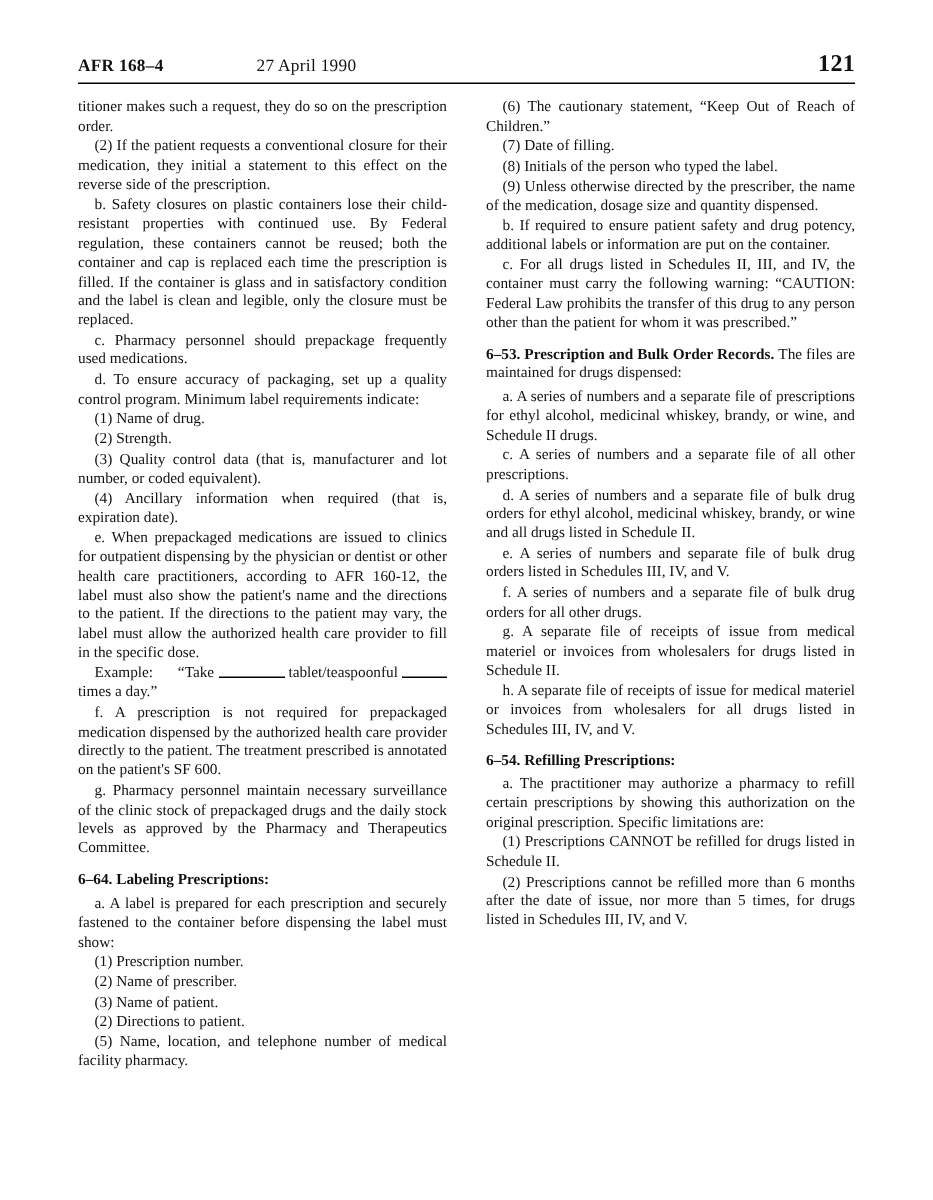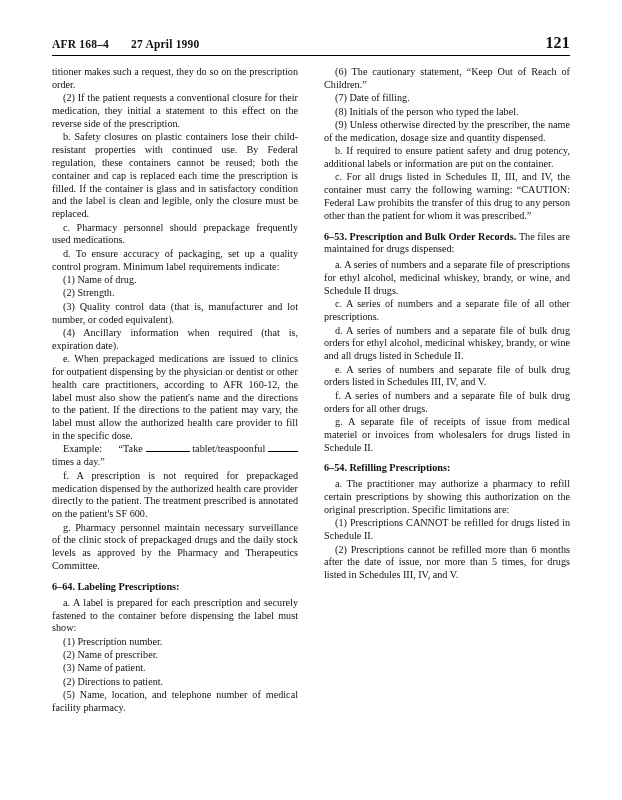--- a/index.html
+++ b/index.html
@@ -26,26 +26,28 @@
     align-items: baseline;
     justify-content: space-between;
     font-weight: bold;
     font-size: 11.5px;
     letter-spacing: 0.2px;
     margin-bottom: 3px;
   }
   .header-left {
     display: flex;
     align-items: baseline;
+    gap: 26px;
   }
   .header-doc {
     margin-right: 22px;
   }
   .header-date {
-    font-weight: bold;
+    font-weight: normal;
+    margin-left: 14px;
   }
   .header-page {
     font-weight: bold;
     font-size: 16px;
   }
   .rule {
     border: 0;
     border-top: 1px solid #000;
     margin: 0 0 10px 0;
   }
@@ -162,20 +164,21 @@
         <span>Prescription and Bulk Order Records.</span>
         <span style="font-weight:normal">The files are maintained for drugs dispensed:</span>
       </p>
 
       <p class="indent">a. A series of numbers and a separate file of prescriptions for ethyl alcohol, medicinal whiskey, brandy, or wine, and Schedule II drugs.</p>
       <p class="indent">c. A series of numbers and a separate file of all other prescriptions.</p>
       <p class="indent">d. A series of numbers and a separate file of bulk drug orders for ethyl alcohol, medicinal whiskey, brandy, or wine and all drugs listed in Schedule II.</p>
       <p class="indent">e. A series of numbers and separate file of bulk drug orders listed in Schedules III, IV, and V.</p>
       <p class="indent">f. A series of numbers and a separate file of bulk drug orders for all other drugs.</p>
       <p class="indent">g. A separate file of receipts of issue from medical materiel or invoices from wholesalers for drugs listed in Schedule II.</p>
+      <p class="indent">h. A separate file of receipts of issue for medical materiel or invoices from wholesalers for all drugs listed in Schedules III, IV, and V.</p>
 
       <p class="secthead">
         <span class="num">6–54.</span>
         <span>Refilling Prescriptions:</span>
       </p>
 
       <p class="indent">a. The practitioner may authorize a pharmacy to refill certain prescriptions by showing this authorization on the original prescription. Specific limitations are:</p>
       <p class="indent">(1) Prescriptions CANNOT be refilled for drugs listed in Schedule II.</p>
       <p class="indent">(2) Prescriptions cannot be refilled more than 6 months after the date of issue, nor more than 5 times, for drugs listed in Schedules III, IV, and V.</p>
     </div>

